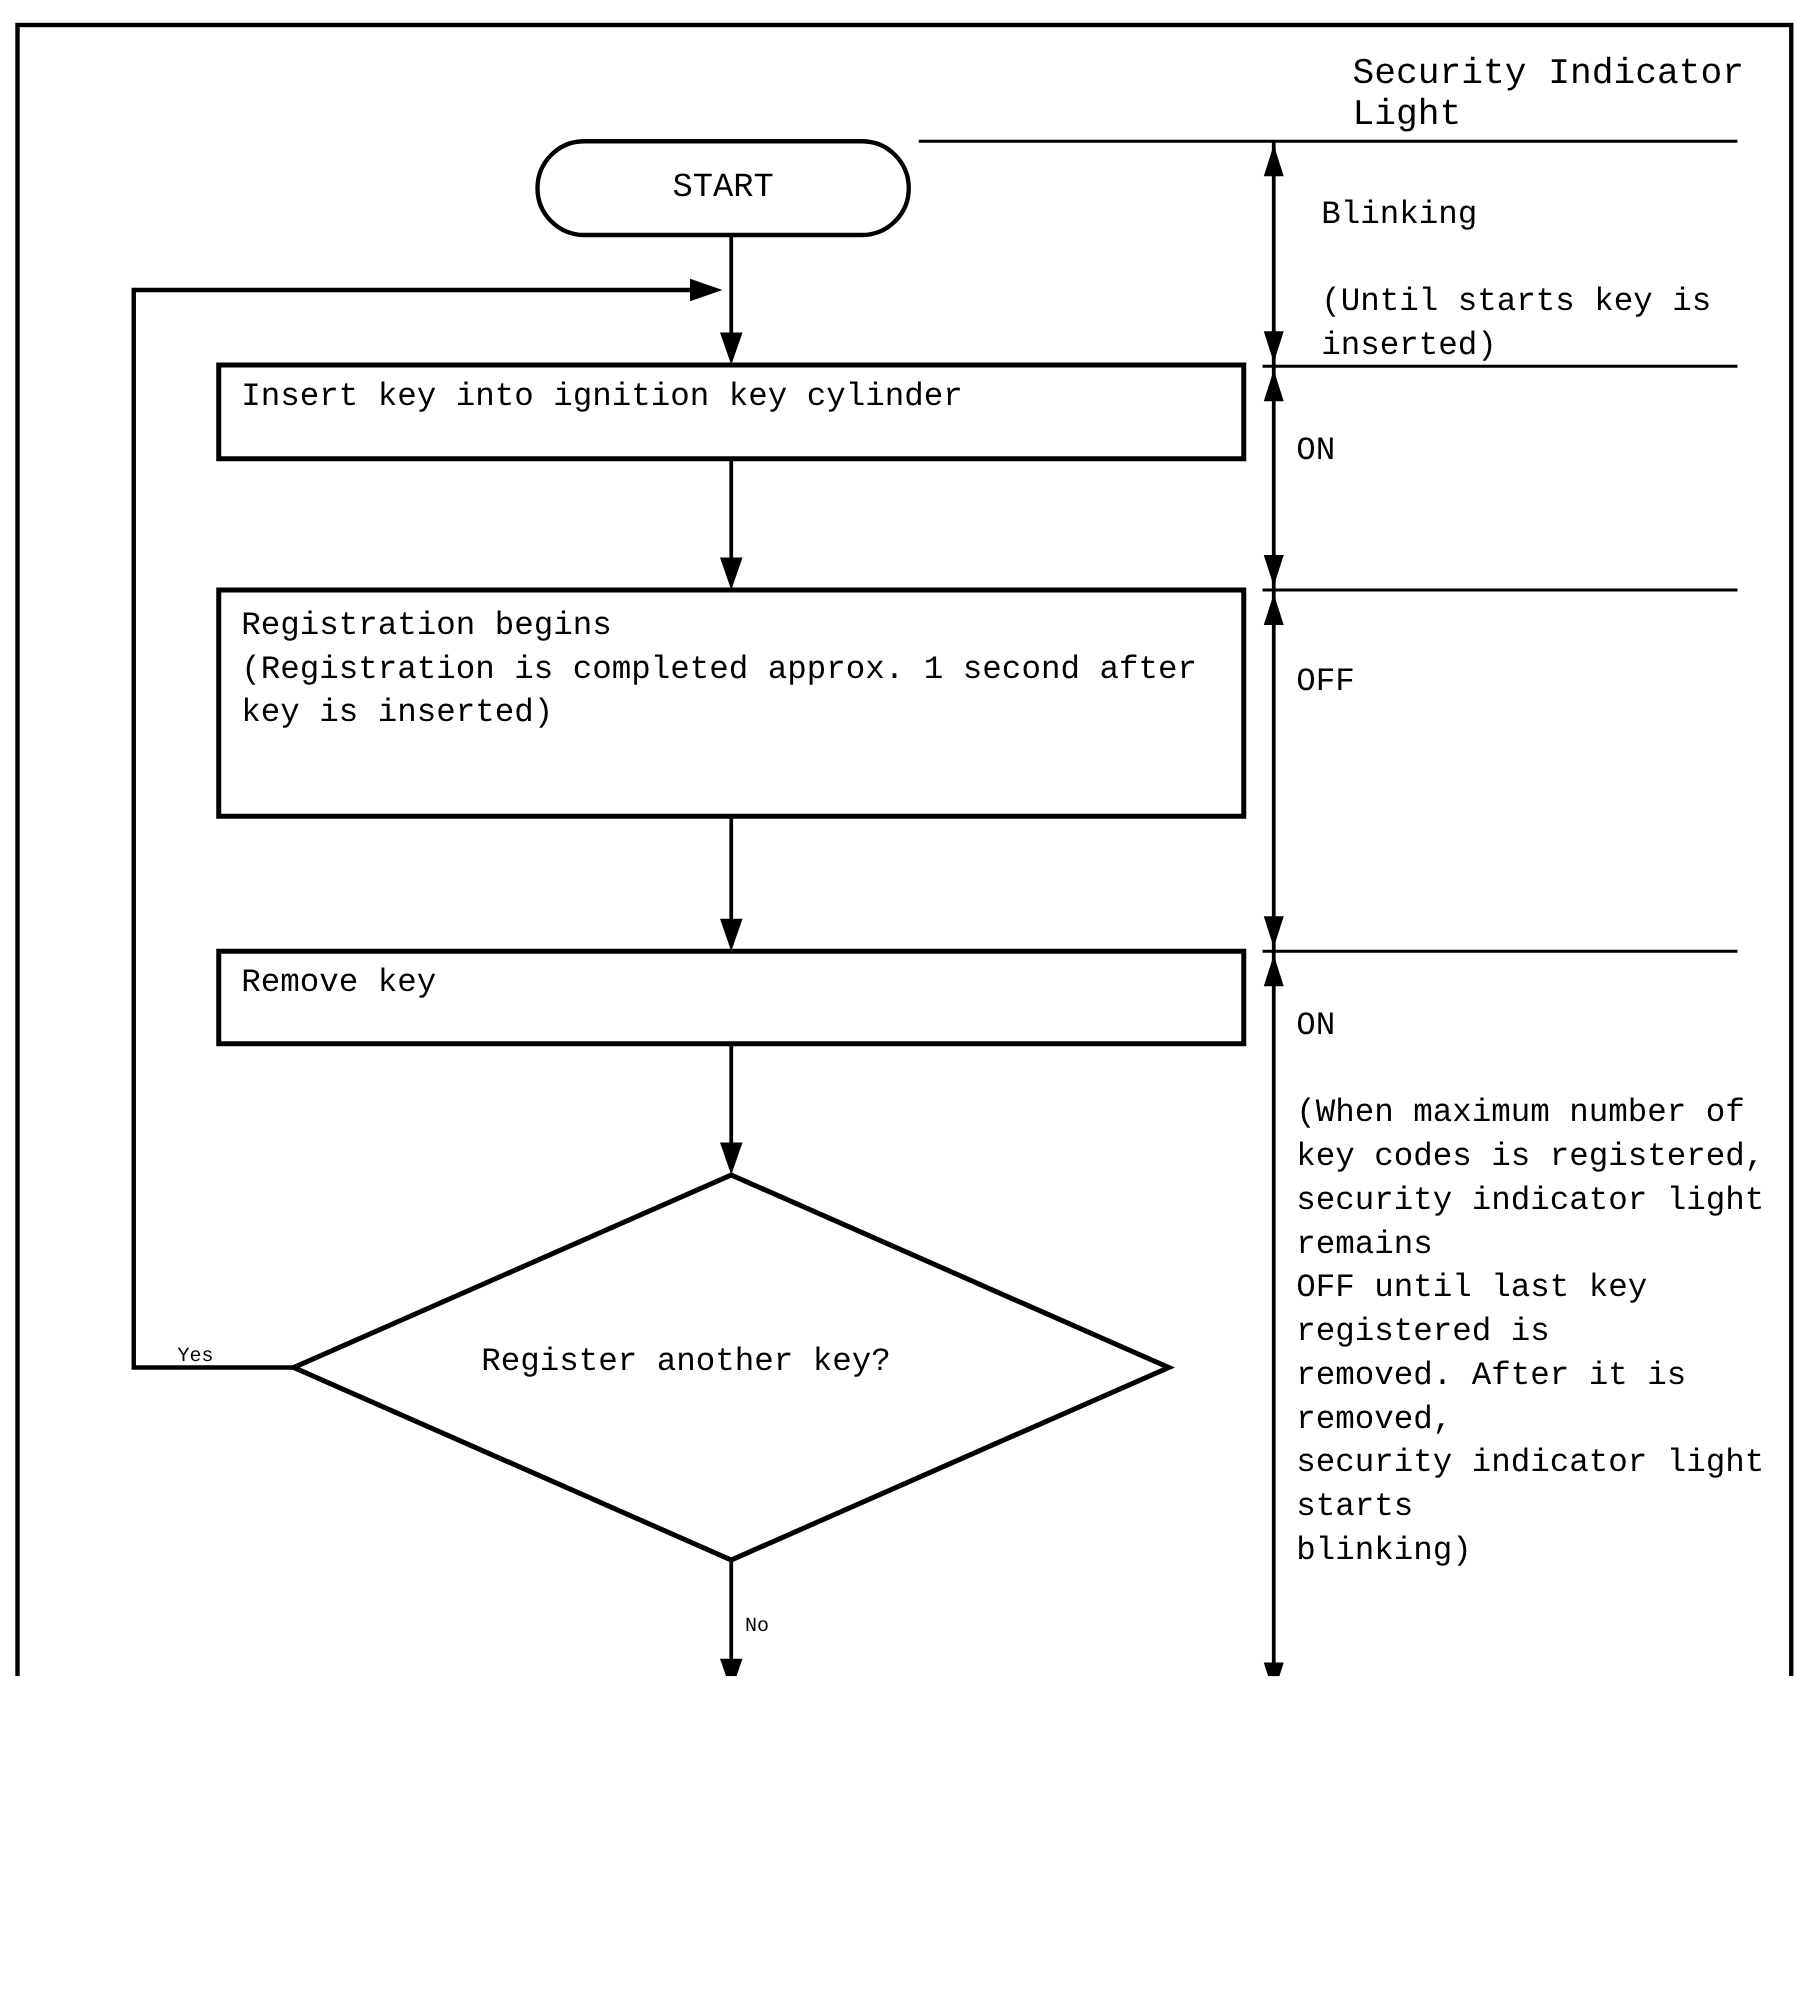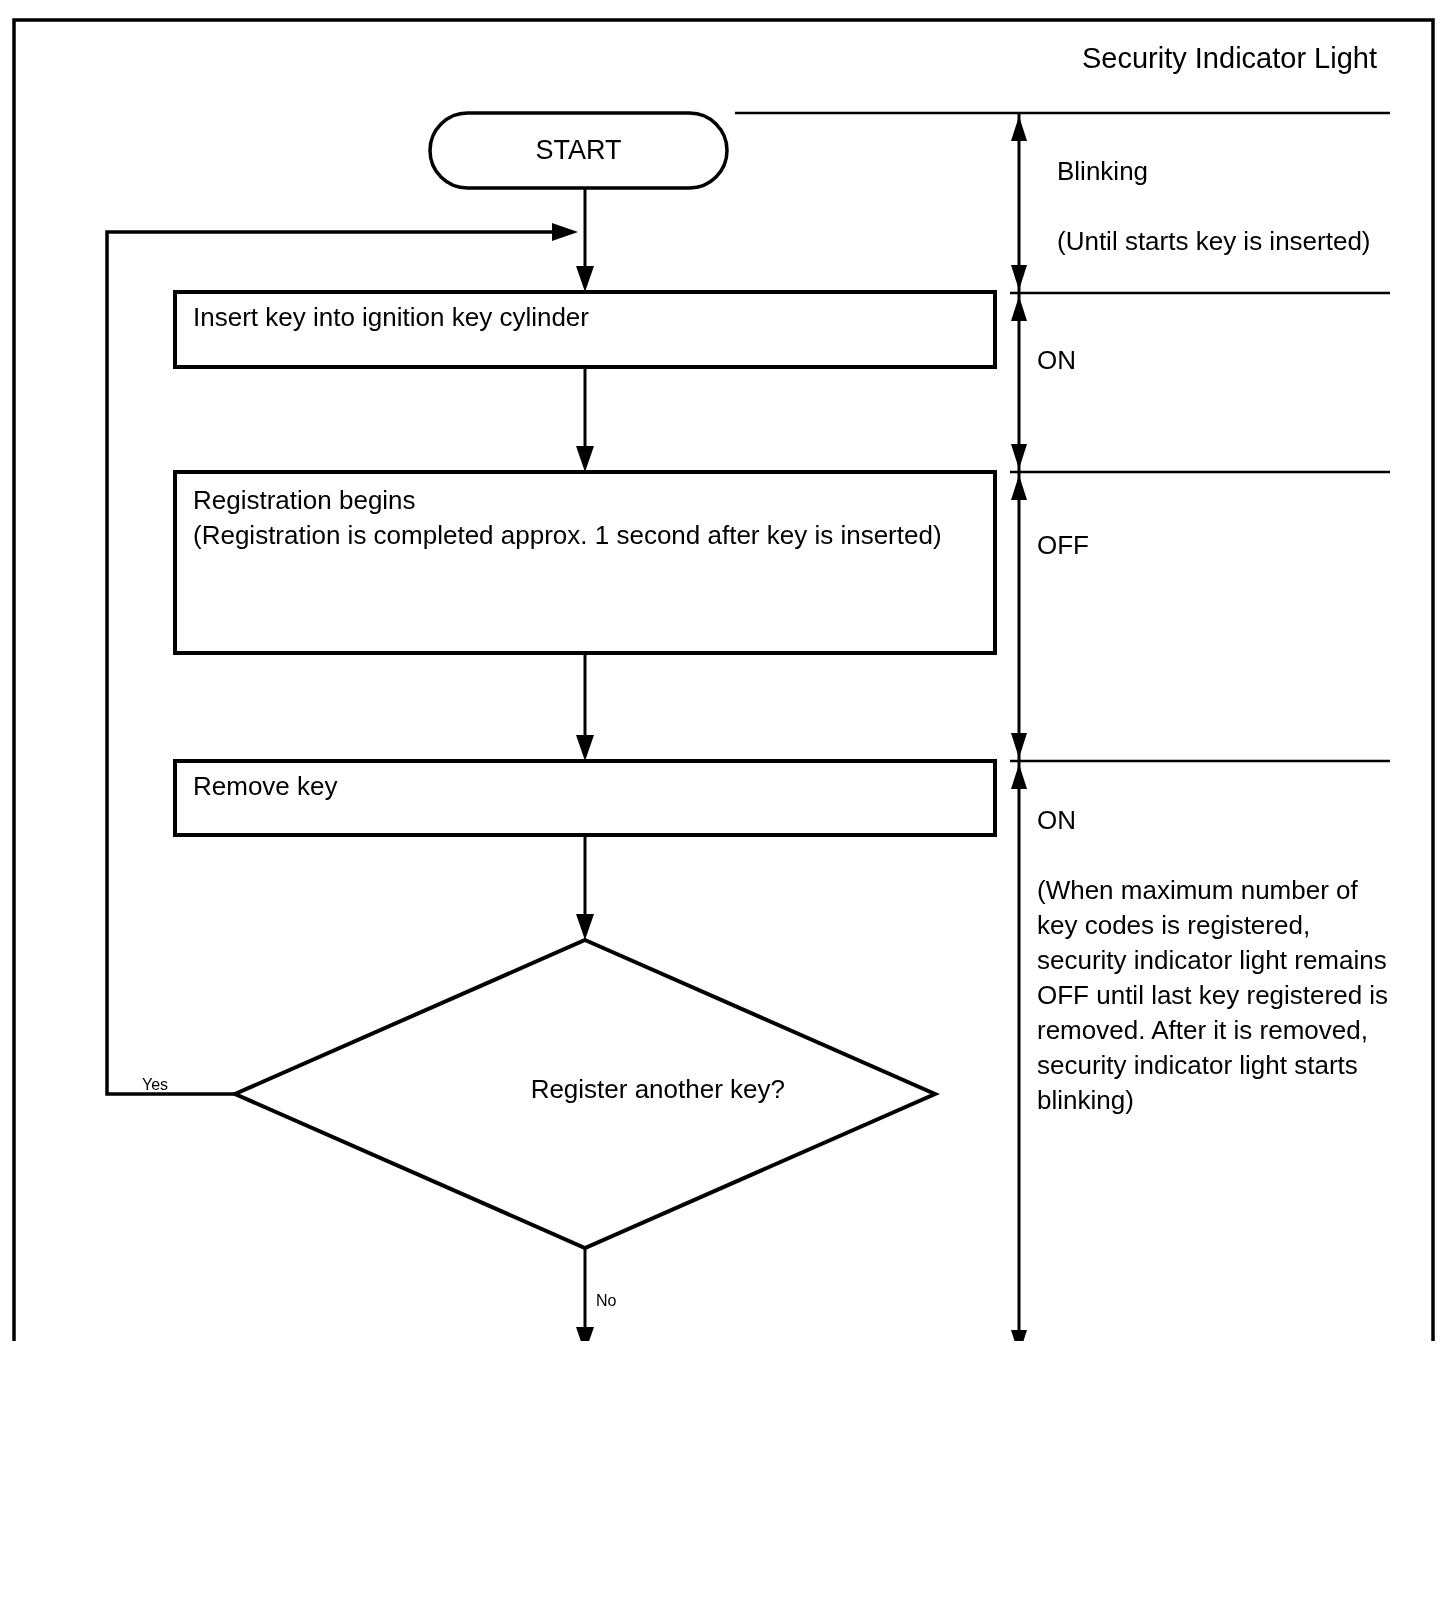--- a/index.html
+++ b/index.html
@@ -1,34 +1,34 @@
 <!DOCTYPE html>
 <html><head>
 <meta charset="utf-8">
 <style>
   html,body{margin:0;padding:0;background:#fff;}
   .canvas{
     position:relative;
     width:1456px;height:1341px;
     background:#ffffff;
-    font-family:Liberation Sans, sans-serif;
+    font-family:Liberation Mono, monospace;
     color:#000;
     overflow:hidden;
   }
   .canvas svg{position:absolute;left:0;top:0;}
   .t{position:absolute;color:#000;white-space:pre-line;}
   .title{left:1082px;top:42px;font-size:29px;}
   .term{display:flex;align-items:center;justify-content:center;font-size:27px;}
   .start{left:430px;top:113px;width:297px;height:75px;}
   .end{left:433px;top:1353px;width:307px;height:77px;}
   .boxtxt{font-size:26px;line-height:35px;}
   .b1{left:193px;top:300px;width:790px;}
   .b2{left:193px;top:483px;width:790px;}
   .b3{left:193px;top:769px;width:790px;}
-  .decision{left:385px;top:1074px;width:400px;text-align:right;font-size:26px;}
+  .decision{left:385px;top:1074px;width:400px;text-align:left;font-size:26px;}
   .branch{font-size:16px;margin-top:22px;}
   .yes{left:142px;top:1054px;}
   .no{left:596px;top:1270px;}
   .state{font-size:26px;line-height:35px;width:398px;}
   .state span{display:block;white-space:pre-line;}
   .s0{left:1037px;top:119px;margin-left:20px;}
   .s1{left:1037px;top:308px;}
   .s2{left:1037px;top:493px;}
   .s3{left:1037px;top:768px;}
   .figcode{left:1347px;top:1547px;font-size:12px;letter-spacing:0.5px;}

